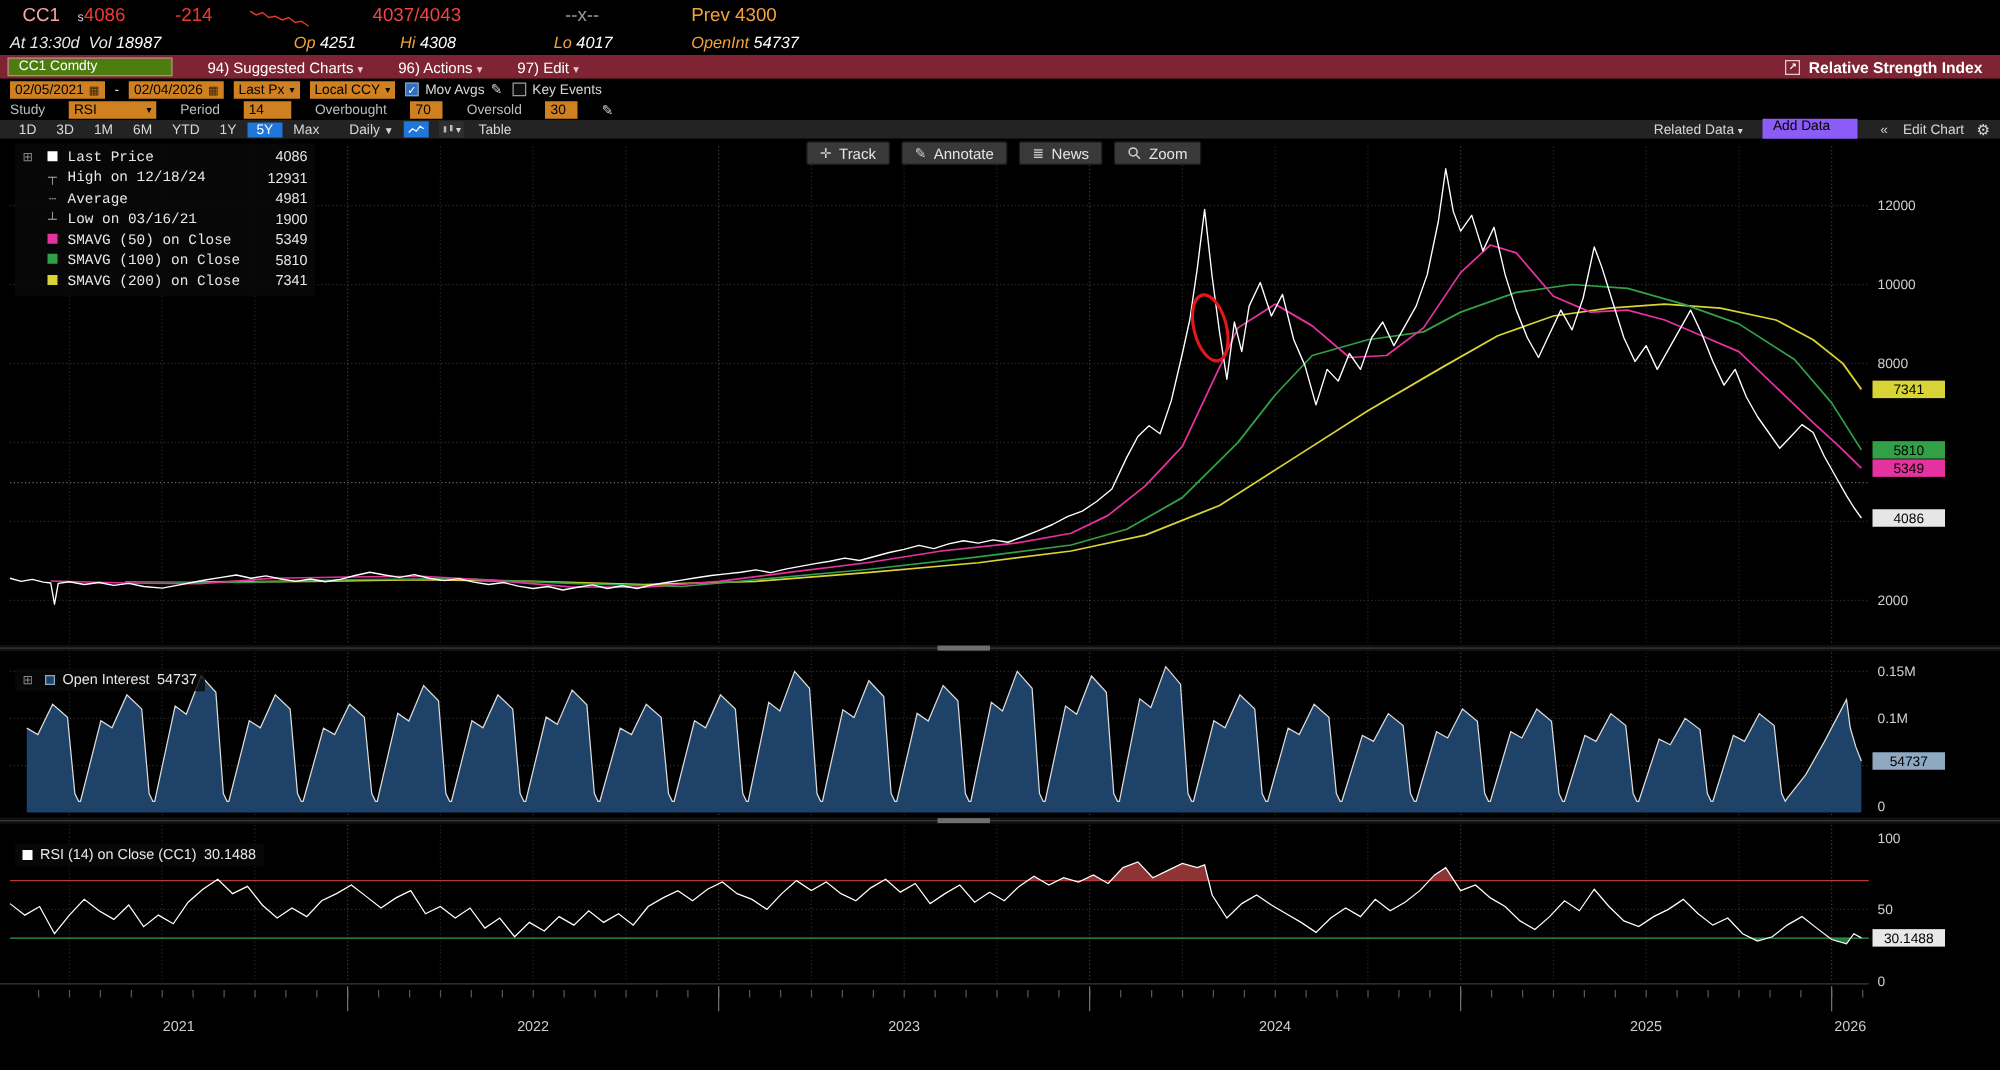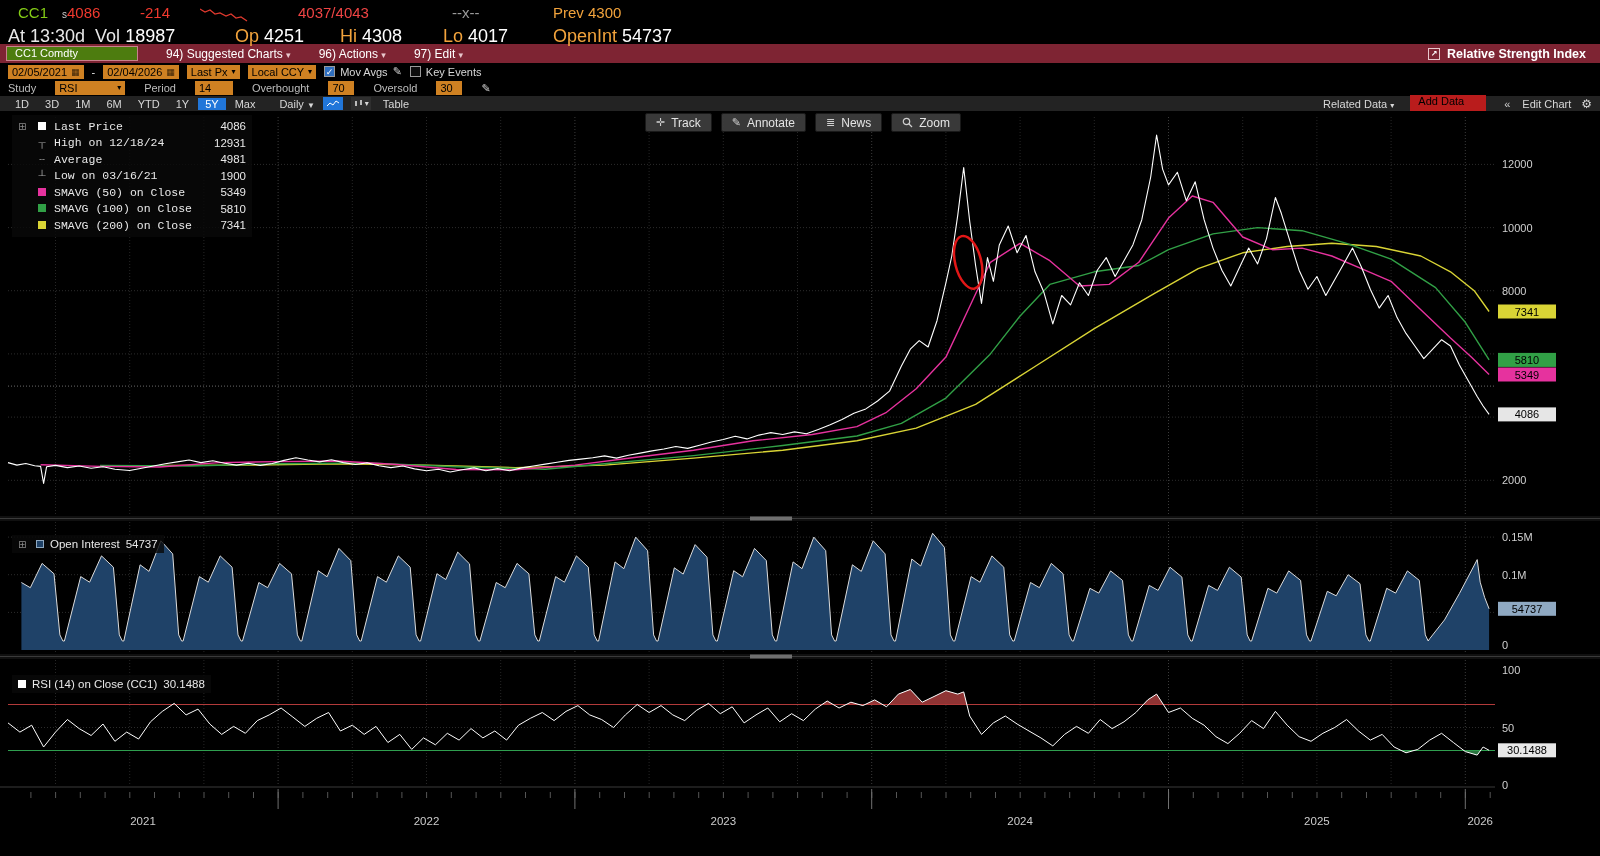--- a/index.html
+++ b/index.html
@@ -3,34 +3,34 @@
 <meta charset="utf-8">
 <style>
   * { box-sizing: border-box; margin: 0; padding: 0; }
   body {
     width: 1600px; height: 856px; background: #000; overflow: hidden;
     font-family: "Liberation Sans", "DejaVu Sans", sans-serif; color: #e6e6e6;
   }
   
   #quote1 { height: 26px; position: relative; font-size: 15px; }
   #quote1 > span, #quote1 > svg { position: absolute; top: 4px; white-space: nowrap; }
-  .q-tkr   { left: 18px; color: #84cc16; }
+  .q-tkr   { left: 18px; color: #fca5a5; }
   .q-last  { left: 62px; }
   .q-sflag { color: #cfcfcf; font-size: 10px; }
   .red     { color: #f0392e; }
   .q-chg   { left: 140px; }
   .q-spark { left: 200px; top: 3px; }
   .q-ba    { left: 298px; color: #ef4444; }
   .q-sz    { left: 452px; color: #9a9a9a; }
   .q-prev  { left: 553px; }
   .amber   { color: #f2a33c; }
-  #quote2 { height: 18px; position: relative; font-size: 18px; }
+  #quote2 { height: 18px; position: relative; font-size: 13px; font-style: italic; }
   #quote2 > span { position: absolute; top: 0; white-space: nowrap; }
   .q-at { left: 8px; color: #e8e8e8; }
-  .q-op { left: 235px; } .q-hi { left: 340px; text-align: right; } .q-lo { left: 443px; } .q-oi { left: 553px; }
+  .q-op { left: 235px; } .q-hi { left: 320px; text-align: right; } .q-lo { left: 443px; } .q-oi { left: 553px; }
   .wv { color: #fff; }
   
   #fbar { height: 19px; background: #7e2433; display: flex; align-items: center; padding: 0 6px; font-size: 12px; gap: 28px; }
   .sec-box { background: #4d7c0f; border: 1px solid #c9808d; color: #fff; font-size: 11px; padding: 0 8px; height: 15px; line-height: 13px; width: 132px; }
   .menu-item { color: #fff; cursor: pointer; }
   .menu-item .carat { font-size: 9px; color: #e8c8cd; }
   .fbar-title { margin-left: auto; display: flex; align-items: center; gap: 7px; font-weight: bold; font-size: 12.5px; color: #fff; padding-right: 8px; }
   .linkbox { width: 12px; height: 12px; border: 1px solid #e8c8cd; font-size: 8px; line-height: 10px; text-align: center; color: #fff; }
   
   #dates { height: 17px; display: flex; align-items: center; gap: 8px; padding-left: 8px; font-size: 11px; background: #000; }
@@ -46,21 +46,21 @@
   #tbar { height: 15px; display: flex; align-items: center; padding: 0 8px; font-size: 11px; background: #232323; color: #d8d8d8; gap: 2px; }
   .tab { padding: 0 7px; cursor: pointer; }
   .tab.active { background: #2176d9; color: #fff; }
   .freq { margin-left: 15px; }
   .carat-sm { font-size: 8px; }
   .icobtn { width: 20px; height: 13px; display: inline-flex; align-items: center; justify-content: center; margin-left: 6px; background: #2f2f2f; }
   .icobtn.active { background: #2176d9; }
   .tbl-btn { margin-left: 10px; }
   .tbar-spacer { flex: 1; }
   .rd-item { margin-right: 14px; }
-  .adddata { background: #b91c1c; color: #000; padding: 0 22px 0 8px; height: 18px; line-height: 13px; margin-right: 16px; }
+  .adddata { background: #8b5cf6; color: #000; padding: 0 22px 0 8px; height: 18px; line-height: 13px; margin-right: 16px; }
   .chev2 { color: #cfcfcf; margin-right: 10px; }
   .editchart { margin-right: 8px; }
   .gear { color: #d8d8d8; font-size: 12px; }
   
   #chart { position: relative; height: 745px; background: #000; }
   #chart-svg { position: absolute; left: 0; top: 0; }
   #chart-svg text { font-family: "Liberation Sans", "DejaVu Sans", sans-serif; }
   .legend { position: absolute; background: rgba(8,8,8,0.82); font-size: 11.5px; color: #e8e8e8; padding: 3px 6px; }
   #legend-main { left: 12px; top: 4px; width: 240px; }
   .lg-row { display: flex; align-items: center; height: 16.5px; gap: 4px; }

